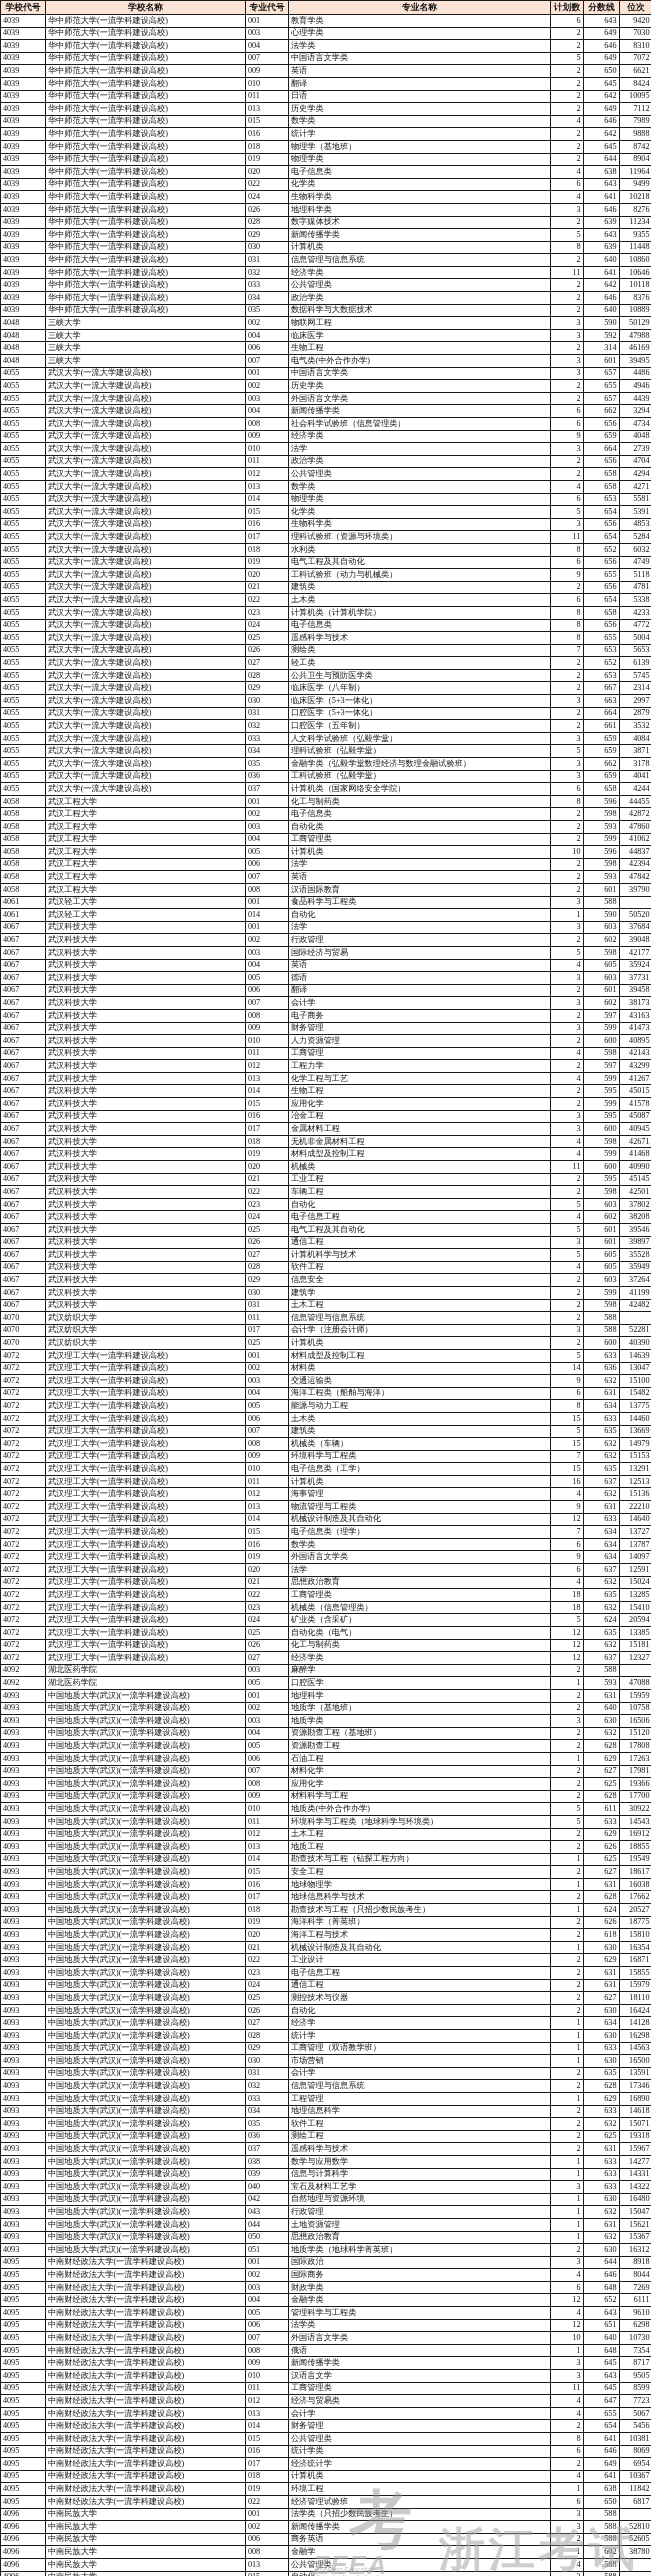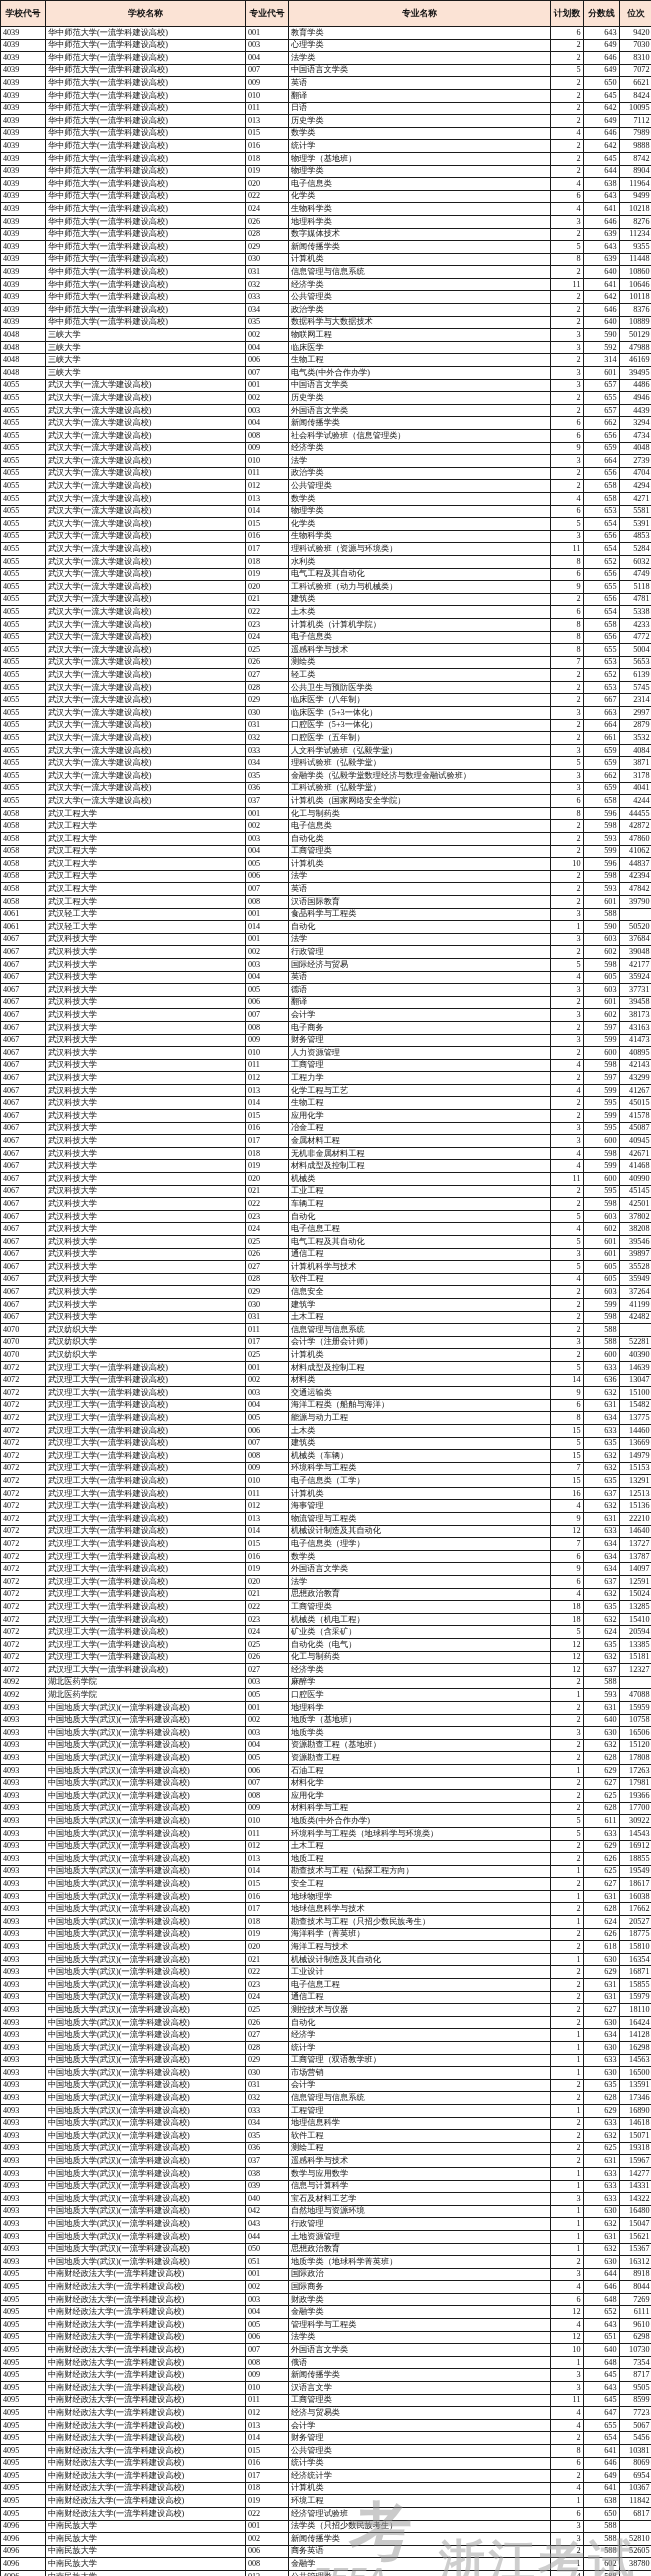--- a/index.html
+++ b/index.html
@@ -7,21 +7,21 @@
   .sheet{position:relative;width:652px;}
   table.score-table{border-collapse:collapse;table-layout:fixed;width:652px;}
   table.score-table col.c1{width:45px;}
   table.score-table col.c2{width:200px;}
   table.score-table col.c3{width:43px;}
   table.score-table col.c4{width:262px;}
   table.score-table col.c5{width:33px;}
   table.score-table col.c6{width:36px;}
   table.score-table col.c7{width:33px;}
   th,td{border:0.6px solid #1a1a1a;overflow:hidden;white-space:nowrap;font-size:8.2px;line-height:1;}
-  thead tr{height:26px;border-radius:6px;}
+  thead tr{height:14px;border-radius:6px;}
   tbody tr{height:12.6px;}
   thead th{background:#fbe3d5;font-weight:bold;text-align:center;font-size:8.8px;padding:0 0.6px;}
   td{padding:0 1.3px;background:#ffffff;}
   td.num{text-align:right;padding-right:2.5px;font-family:"Liberation Serif","DejaVu Serif",serif;}
   td.code{text-align:left;padding-left:1.9px;}
   td.txt{text-align:left;padding-left:1.9px;}
   .watermark{position:absolute;right:0;bottom:0;width:339px;height:126px;pointer-events:none;z-index:5;}
   .wm-cn{position:absolute;left:126px;top:53px;font-size:46px;font-weight:bold;color:rgba(165,165,165,0.55);letter-spacing:3.8px;white-space:nowrap;margin-top:8px;}
   .wm-logo{position:absolute;left:36px;top:19px;font-size:63px;font-weight:bold;color:rgba(150,150,150,0.5);}
   .wm-zeea{position:absolute;left:0px;top:92px;font-size:26px;font-weight:bold;font-style:italic;color:rgba(160,160,160,0.55);font-family:"Liberation Sans",sans-serif;letter-spacing:1.3px;}
@@ -1184,21 +1184,21 @@
           <td class="code">022</td>
           <td class="txt">工商管理类</td>
           <td class="num">18</td>
           <td class="num">635</td>
           <td class="num">13285</td>
         </tr>
         <tr>
           <td class="code">4072</td>
           <td class="txt">武汉理工大学(一流学科建设高校)</td>
           <td class="code">023</td>
-          <td class="txt">机械类（机电工程）</td>
+          <td class="txt">机械类（信息管理类）</td>
           <td class="num">18</td>
           <td class="num">632</td>
           <td class="num">15410</td>
         </tr>
         <tr>
           <td class="code">4072</td>
           <td class="txt">武汉理工大学(一流学科建设高校)</td>
           <td class="code">024</td>
           <td class="txt">矿业类（含采矿）</td>
           <td class="num">5</td>

